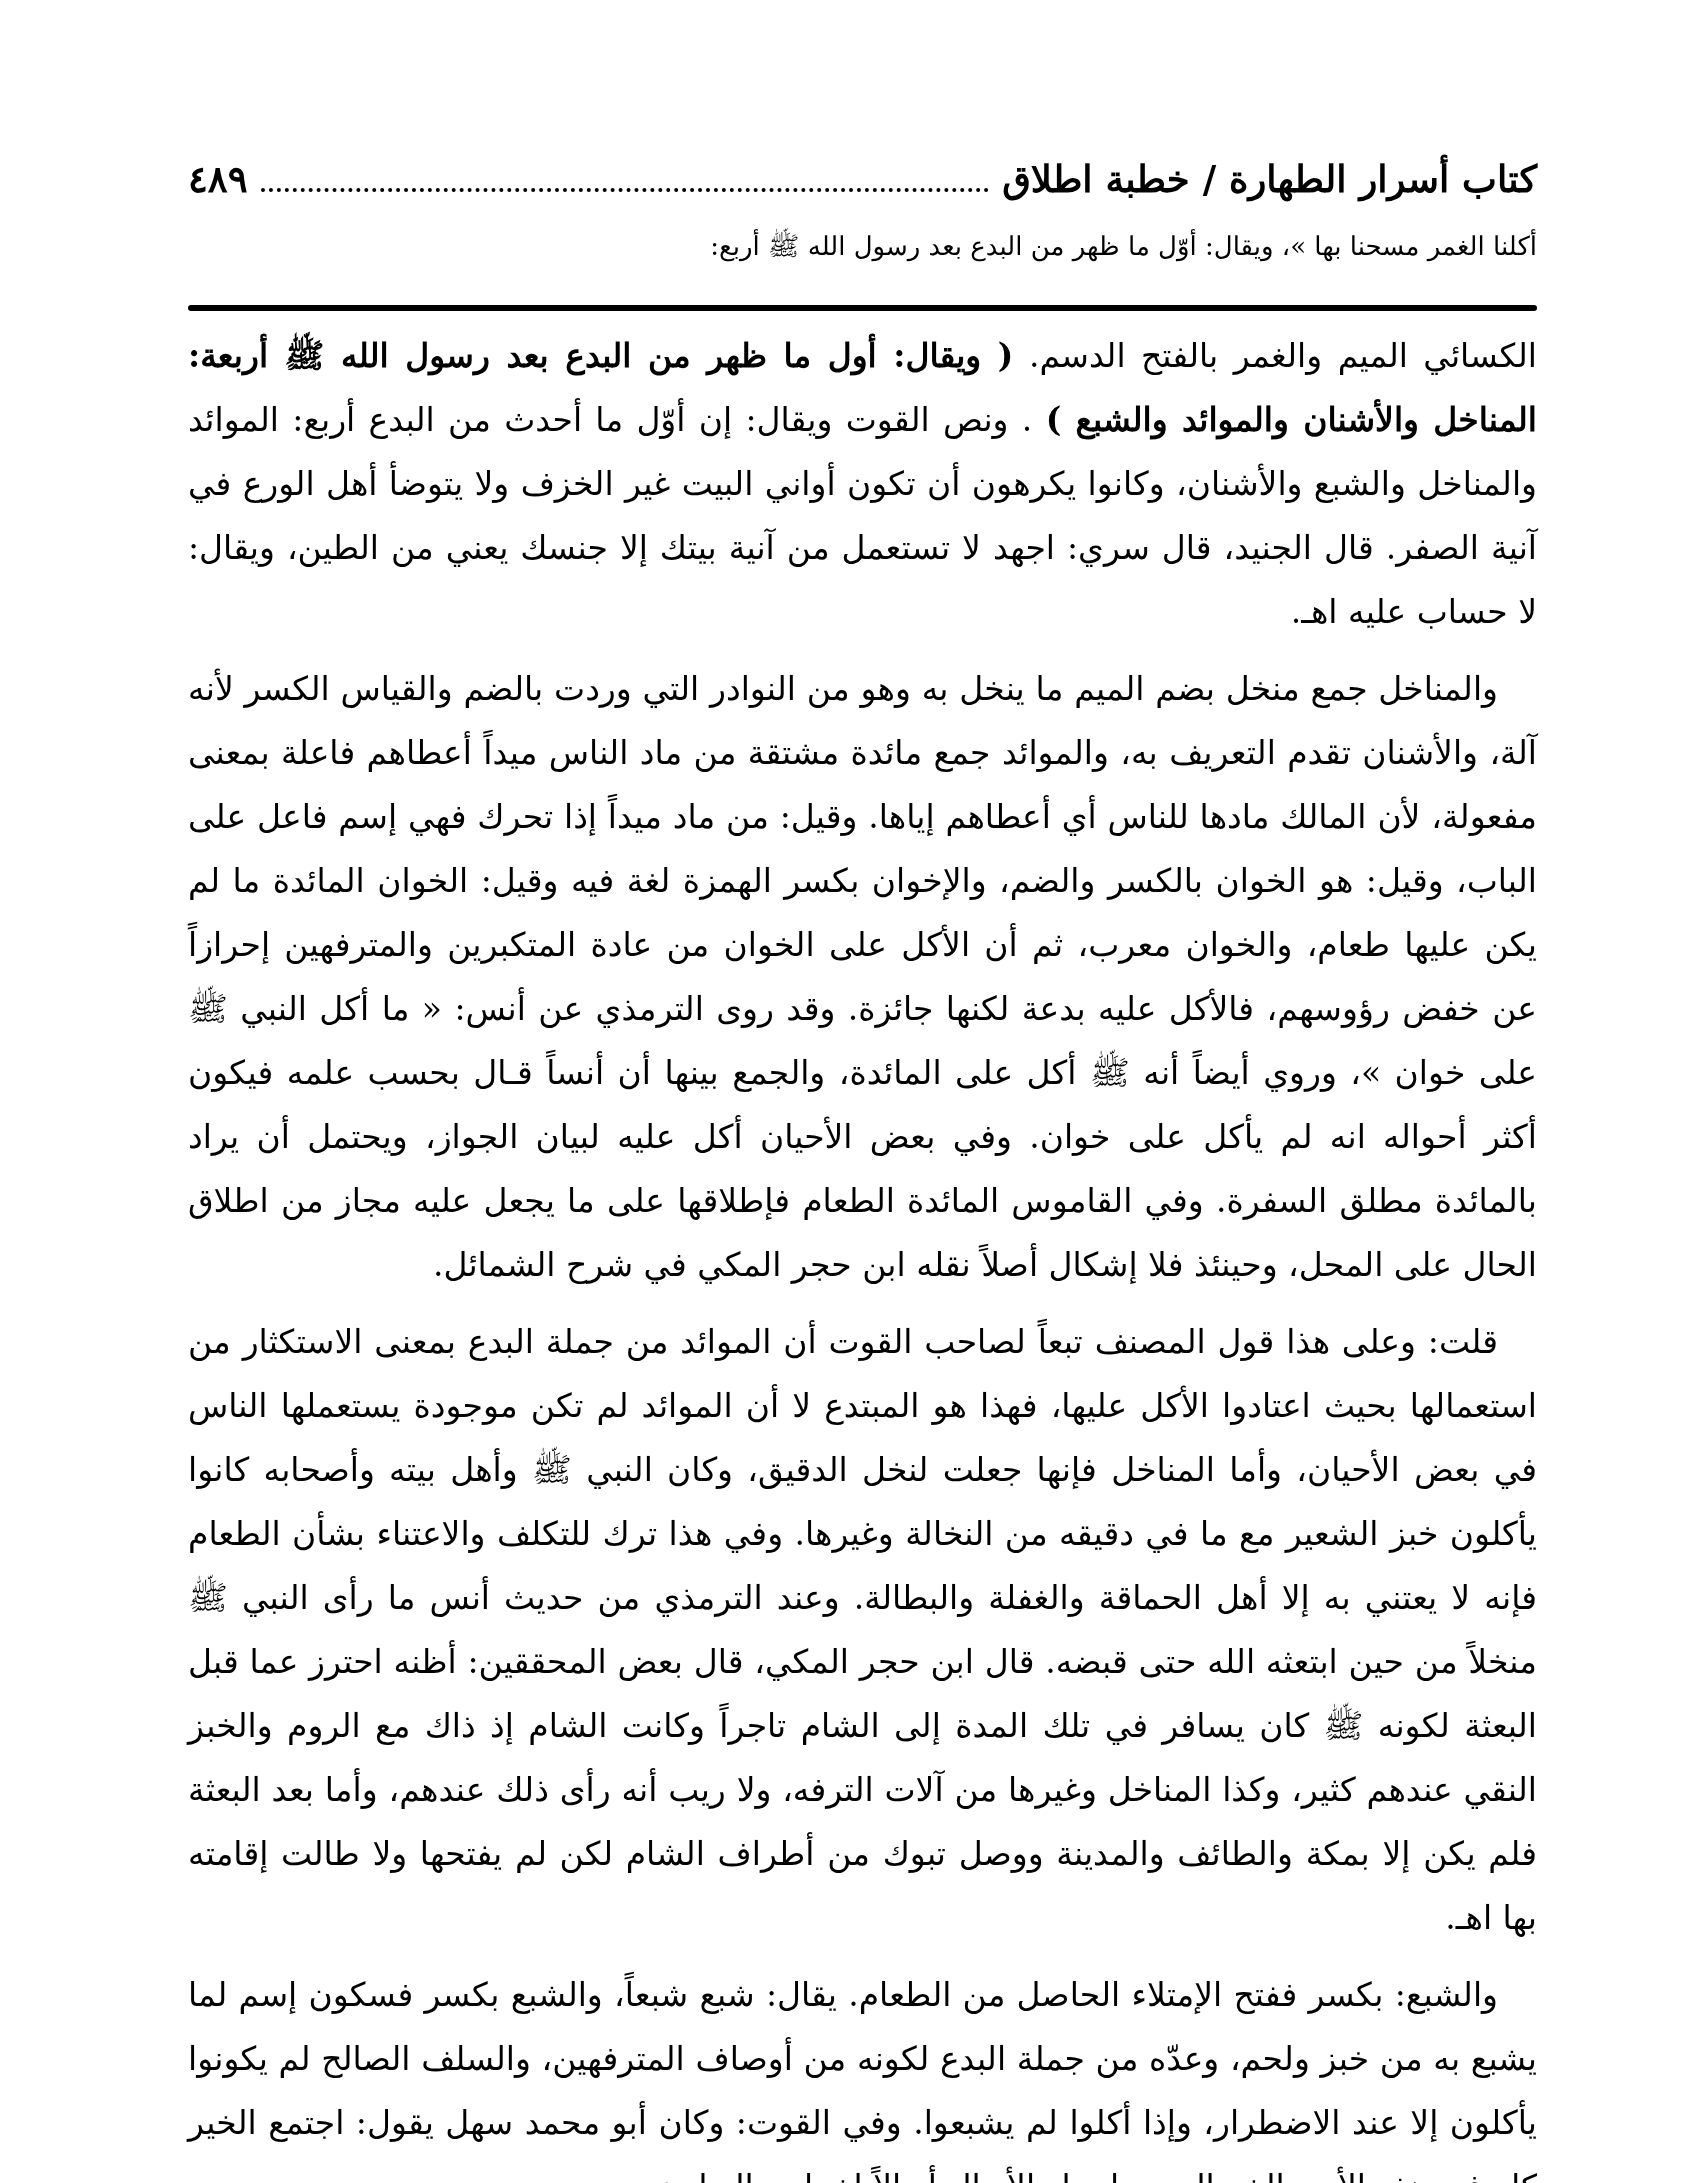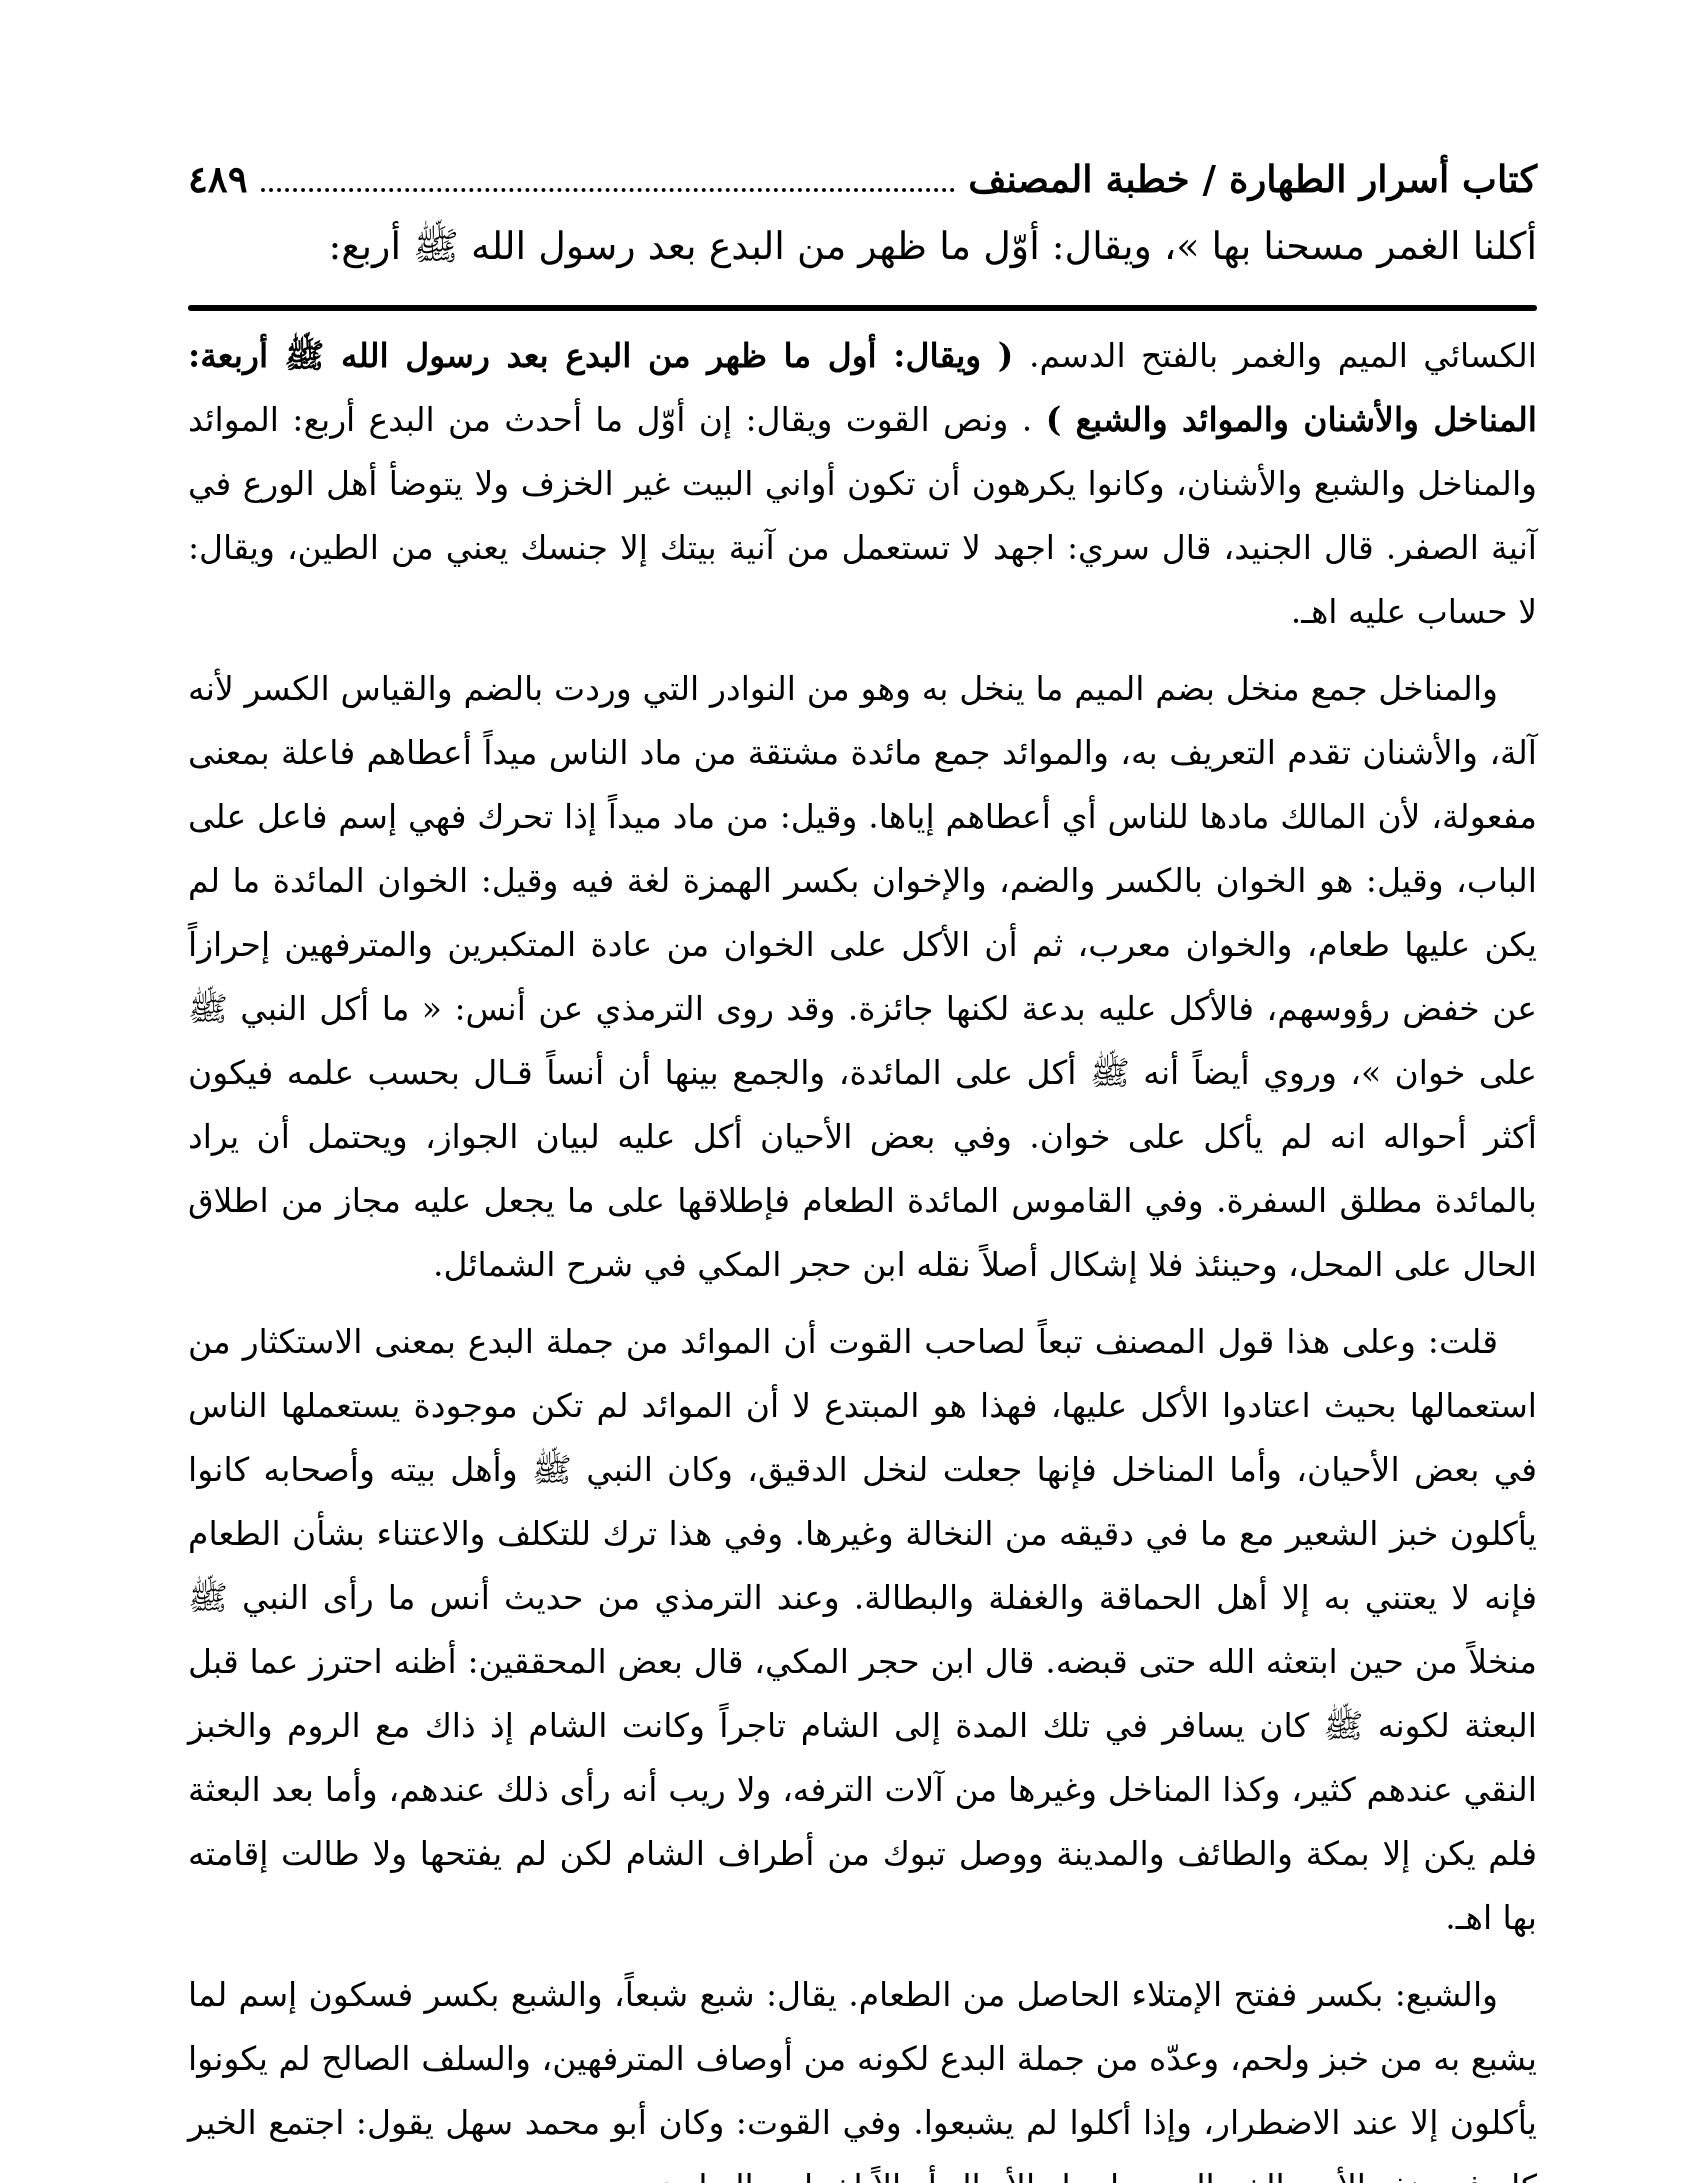--- a/index.html
+++ b/index.html
@@ -12,35 +12,35 @@
   .running-head {
     display: flex; align-items: baseline; justify-content: space-between;
     font-size: 37px; font-weight: bold; line-height: 52px; height: 61px;
   }
   .running-head .title { white-space: nowrap; }
   .running-head .leader {
     flex: 1; border-bottom: 4.4px dotted #000; margin: 0 13px; height: 26px;
   }
   .running-head .pageno { white-space: nowrap; margin-top: 31px; }
   .main-text {
-    font-size: 38px; line-height: 65px; text-align: justify;
+    font-size: 26px; line-height: 65px; text-align: justify;
     margin-top: 31px;
   }
   .rule { height: 6.1px; background: #000; margin: 26px 0 13px 0; border-radius: 3.1px; }
   .commentary { font-size: 33px; line-height: 64px; text-align: justify; text-align-last: right; }
   .commentary p { margin: 0 0 13px 0; text-indent: 0; }
   .commentary p.indent { text-indent: 39px; }
   .bold { font-weight: bold; }
 </style>
 </head>
 <body>
 
 <div class="page">
   <div class="running-head">
-    <span class="title">كتاب أسرار الطهارة / خطبة المصنف</span>
+    <span class="title">كتاب أسرار الطهارة / خطبة اطلاق</span>
     <span class="leader"></span>
     <span class="pageno">٤٨٩</span>
   </div>
 
   <div class="main-text">أكلنا الغمر مسحنا بها »، ويقال: أوّل ما ظهر من البدع بعد رسول الله ﷺ أربع:</div>
 
   <div class="rule"></div>
 
   <div class="commentary">
     <p>

